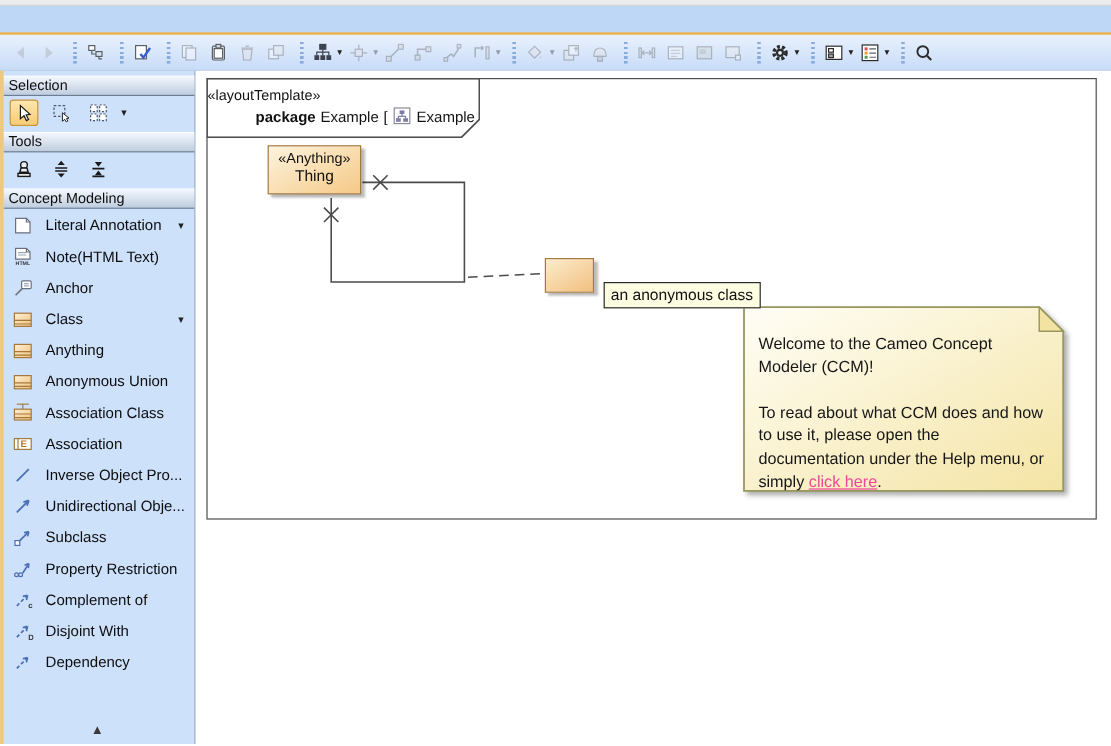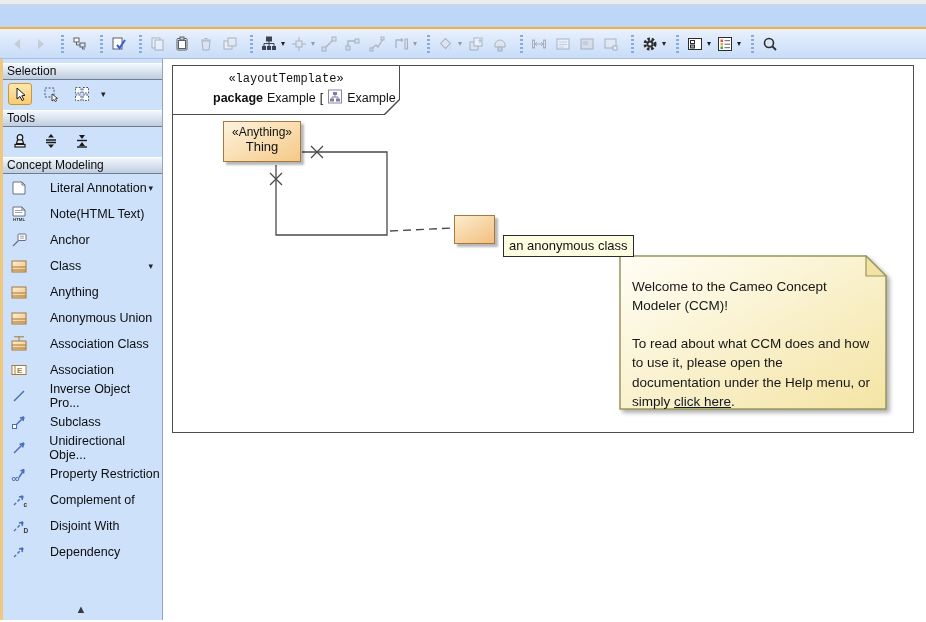--- a/index.html
+++ b/index.html
@@ -39,33 +39,33 @@
   .sidebar { width:163px; background:#cde1fb; border-right:1px solid #8fa4bd; position:relative; padding-left:3px; }
   .sidebar::before { content:''; position:absolute; left:0; top:0; bottom:0; width:3px; background:#eec87e; }
   .sec-header { height:17px; margin-top:2px; background:linear-gradient(#f3f7fd,#bfcddf);
     border-bottom:1px solid #6e7e92; border-top:1px solid #fff; font-size:12px; padding:0 4px 0; color:#0d0d0d; }
   .sec-header.first { margin-top:4px; }
   .icon-row { display:flex; align-items:center; gap:7px; height:28px; padding:0 5px; }
   .sel-btn { width:24px; height:22px; display:flex; align-items:center; justify-content:center; border-radius:3px; border:1px solid rgba(0,0,0,0); }
   .sel-btn.active { background:linear-gradient(#fde7ae,#f8cc74); border:1px solid #cf9434; }
   .row-dd { font-size:9px; color:#222; }
   .palette { margin-top:1px; }
-  .pal-item { display:flex; align-items:center; height:26px; gap:20px; padding-left:5px; font-size:12.5px; color:#0d0d0d; position:relative; }
+  .pal-item { display:flex; align-items:center; height:26px; gap:8px; padding-left:5px; font-size:12.5px; color:#0d0d0d; position:relative; }
   .pal-ic { width:22px; display:flex; justify-content:center; }
   .pal-dd { position:absolute; right:9px; font-size:9px; color:#222; }
   .scroll-up { position:absolute; bottom:5px; left:0; right:0; text-align:center; font-size:11px; color:#3a3a3a; }
 
   
   .canvas { flex:1; position:relative; background:#fff; overflow:hidden; }
   .frame { position:absolute; left:9px; top:6px; width:742px; height:368px; border:1px solid #4d4d4d; background:#fff; }
   .pkg-header { position:absolute; left:-1px; top:-1px; width:228px; height:50px;
     clip-path:polygon(0 0,100% 0,100% calc(100% - 15px),calc(100% - 15px) 100%,0 100%); background:#4d4d4d; }
   .pkg-header-inner { position:absolute; inset:1px;
     clip-path:polygon(0 0,100% 0,100% calc(100% - 15px),calc(100% - 15px) 100%,0 100%); background:#fff; }
-  .pkg-line1 { text-align:center; font-size:12px; margin-top:6px;font-family:Liberation Mono, monospace; }
+  .pkg-line1 { text-align:left; font-size:12px; margin-top:6px; }
   .pkg-line2 { font-size:12.5px; padding-left:8px; margin-top:3px; display:flex; align-items:flex-end; gap:4px;margin-left:32px; }
   .pkg-kw { font-weight:bold; }
 
   svg.lines { position:absolute; left:0; top:0; width:762px; height:561px; pointer-events:none; z-index:1; }
 
   .thing { position:absolute; left:60px; top:62px; width:78px; height:41px; z-index:2;
     background:linear-gradient(150deg,#fdf3dd,#f5c987); border:1px solid #a5783c;
     box-shadow:3px 3px 2px rgba(0,0,0,.28); text-align:center; font-size:12px; }
   .thing-st { margin-top:3px; }
   .thing-nm { font-weight:normal; font-size:13px; }
@@ -73,21 +73,21 @@
   .anon { position:absolute; left:291px; top:156px; width:41px; height:29px; z-index:2;
     background:linear-gradient(150deg,#fcecce,#f2bf7e); border:1px solid #a5783c; box-shadow:3px 3px 2px rgba(0,0,0,.28); }
 
   .anon-label { position:absolute; left:340px; top:176px; padding:2px 5px 3px; z-index:4;
     background:#fdfde2; border:1px solid #2b2b2b; font-size:13px; white-space:nowrap;text-align:right; }
 
   .note-wrap { position:absolute; left:456px; top:196px; width:270px; height:111px; z-index:3;
     filter:drop-shadow(3px 3px 2px rgba(0,0,0,.32)); }
   .note-text { position:absolute; left:13px; top:22px; width:238px; font-size:13.5px; line-height:1.42; color:#161616; }
   .note-text p + p { margin-top:19px; }
-  .note-link { color:#0f172a; text-decoration:underline; cursor:pointer; }
+  .note-link { color:#ec4899; text-decoration:underline; cursor:pointer; }
 </style>
 </head>
 <body>
 
 <div class="app">
 
   <div class="topstrip"></div>
 
   <div class="tabbar">
     <div class="tab-outer">
@@ -556,38 +556,38 @@
                   <line x1="3" y1="13" x2="13" y2="3" stroke="#4a6db5" stroke-width="1.5"></line>
                 </svg>
               </span>
             </span>
             <span class="pal-label">Inverse Object Pro...</span>
           </div>
           <div class="pal-item">
             <span class="pal-ic">
               <span class="ic">
                 <svg width="18" height="16" viewBox="0 0 16 16">
+                  <line x1="3" y1="13" x2="12" y2="4" stroke="#4a6db5" stroke-width="1.5"></line>
+                  <path d="M13,3 L8.5,4.5 M13,3 L11.5,7.5" stroke="#4a6db5" stroke-width="1.5" fill="none"></path>
+                </svg>
+              </span>
+            </span>
+            <span class="pal-label">Unidirectional Obje...</span>
+          </div>
+          <div class="pal-item">
+            <span class="pal-ic">
+              <span class="ic">
+                <svg width="18" height="16" viewBox="0 0 16 16">
                   <rect x="1.5" y="10.5" width="4" height="4" fill="#fff" stroke="#4a6db5"></rect>
                   <line x1="5.5" y1="10.5" x2="12" y2="4" stroke="#4a6db5" stroke-width="1.4"></line>
                   <path d="M13,3 L9,4 M13,3 L12,7" stroke="#4a6db5" stroke-width="1.4" fill="none"></path>
                 </svg>
               </span>
             </span>
             <span class="pal-label">Subclass</span>
-          </div>
-          <div class="pal-item">
-            <span class="pal-ic">
-              <span class="ic">
-                <svg width="18" height="16" viewBox="0 0 16 16">
-                  <line x1="3" y1="13" x2="12" y2="4" stroke="#4a6db5" stroke-width="1.5"></line>
-                  <path d="M13,3 L8.5,4.5 M13,3 L11.5,7.5" stroke="#4a6db5" stroke-width="1.5" fill="none"></path>
-                </svg>
-              </span>
-            </span>
-            <span class="pal-label">Unidirectional Obje...</span>
           </div>
           <div class="pal-item">
             <span class="pal-ic">
               <span class="ic">
                 <svg width="18" height="16" viewBox="0 0 16 16">
                   <circle cx="2.8" cy="13" r="1.6" fill="none" stroke="#4a6db5"></circle>
                   <circle cx="6.2" cy="13" r="1.6" fill="none" stroke="#4a6db5"></circle>
                   <line x1="8" y1="11.5" x2="12.5" y2="4.5" stroke="#4a6db5" stroke-width="1.4"></line>
                   <path d="M13,3.5 L9.5,5 M13,3.5 L12.6,7.5" stroke="#4a6db5" stroke-width="1.4" fill="none"></path>
                 </svg>

